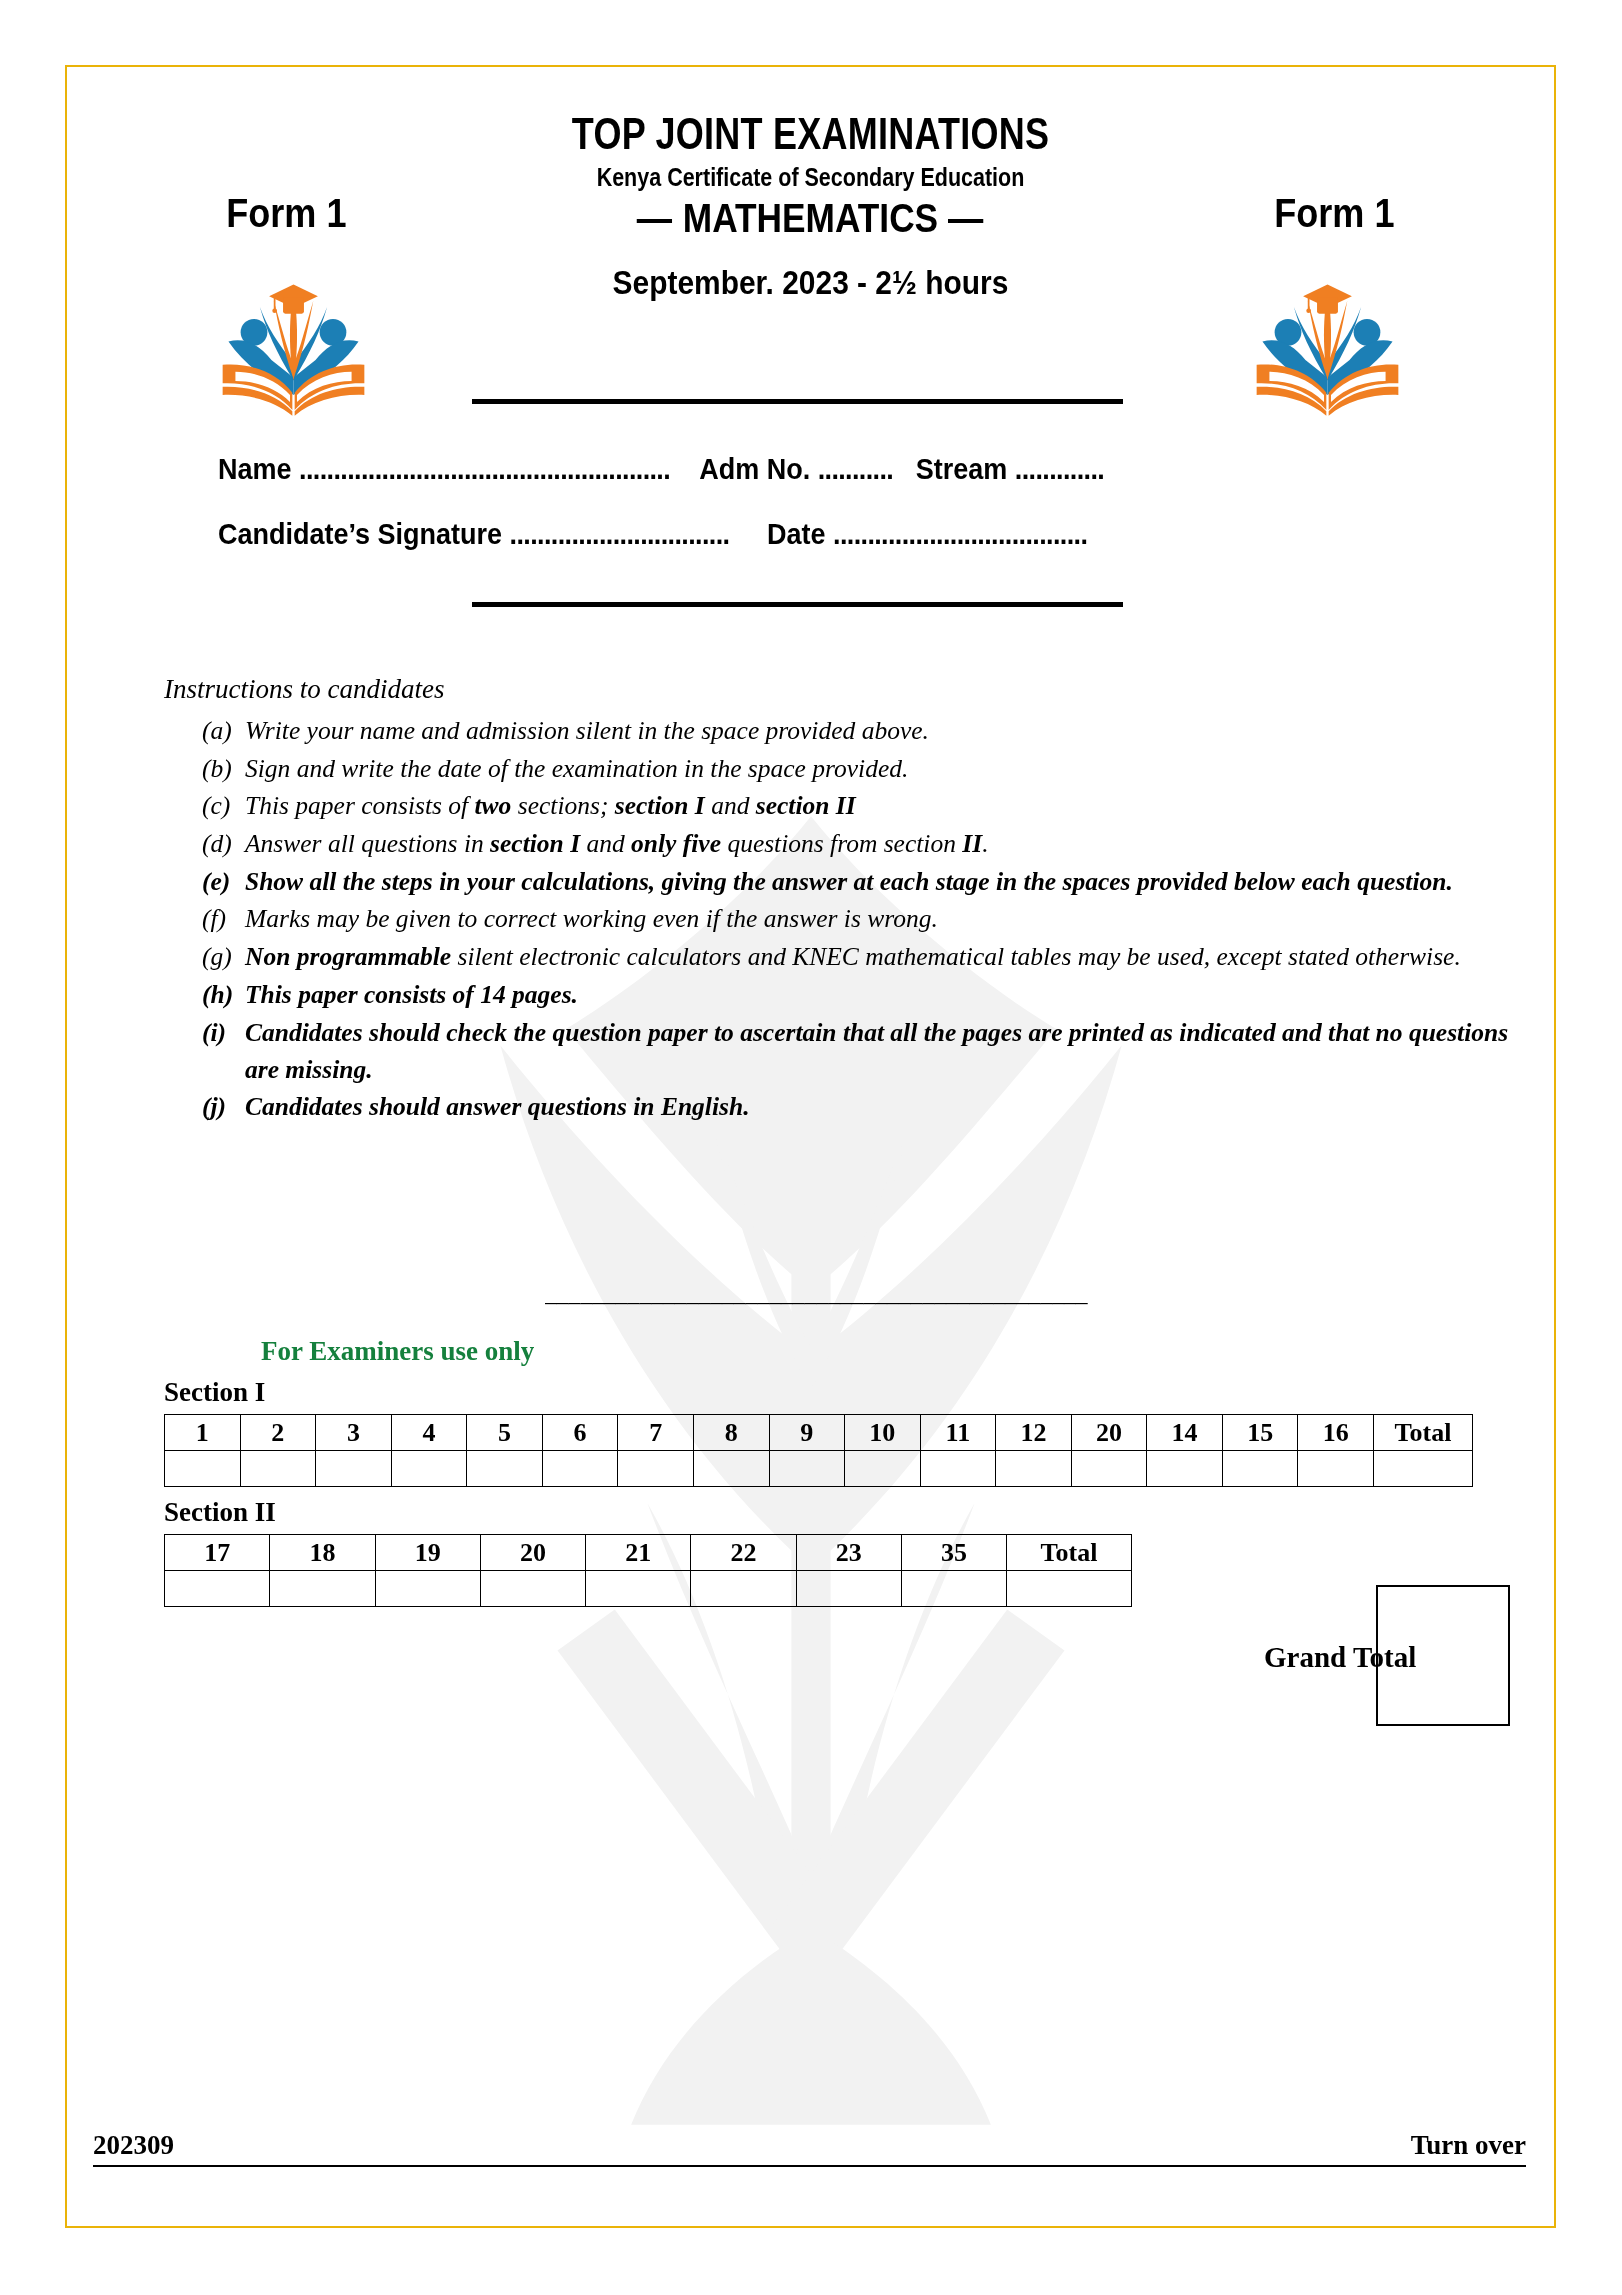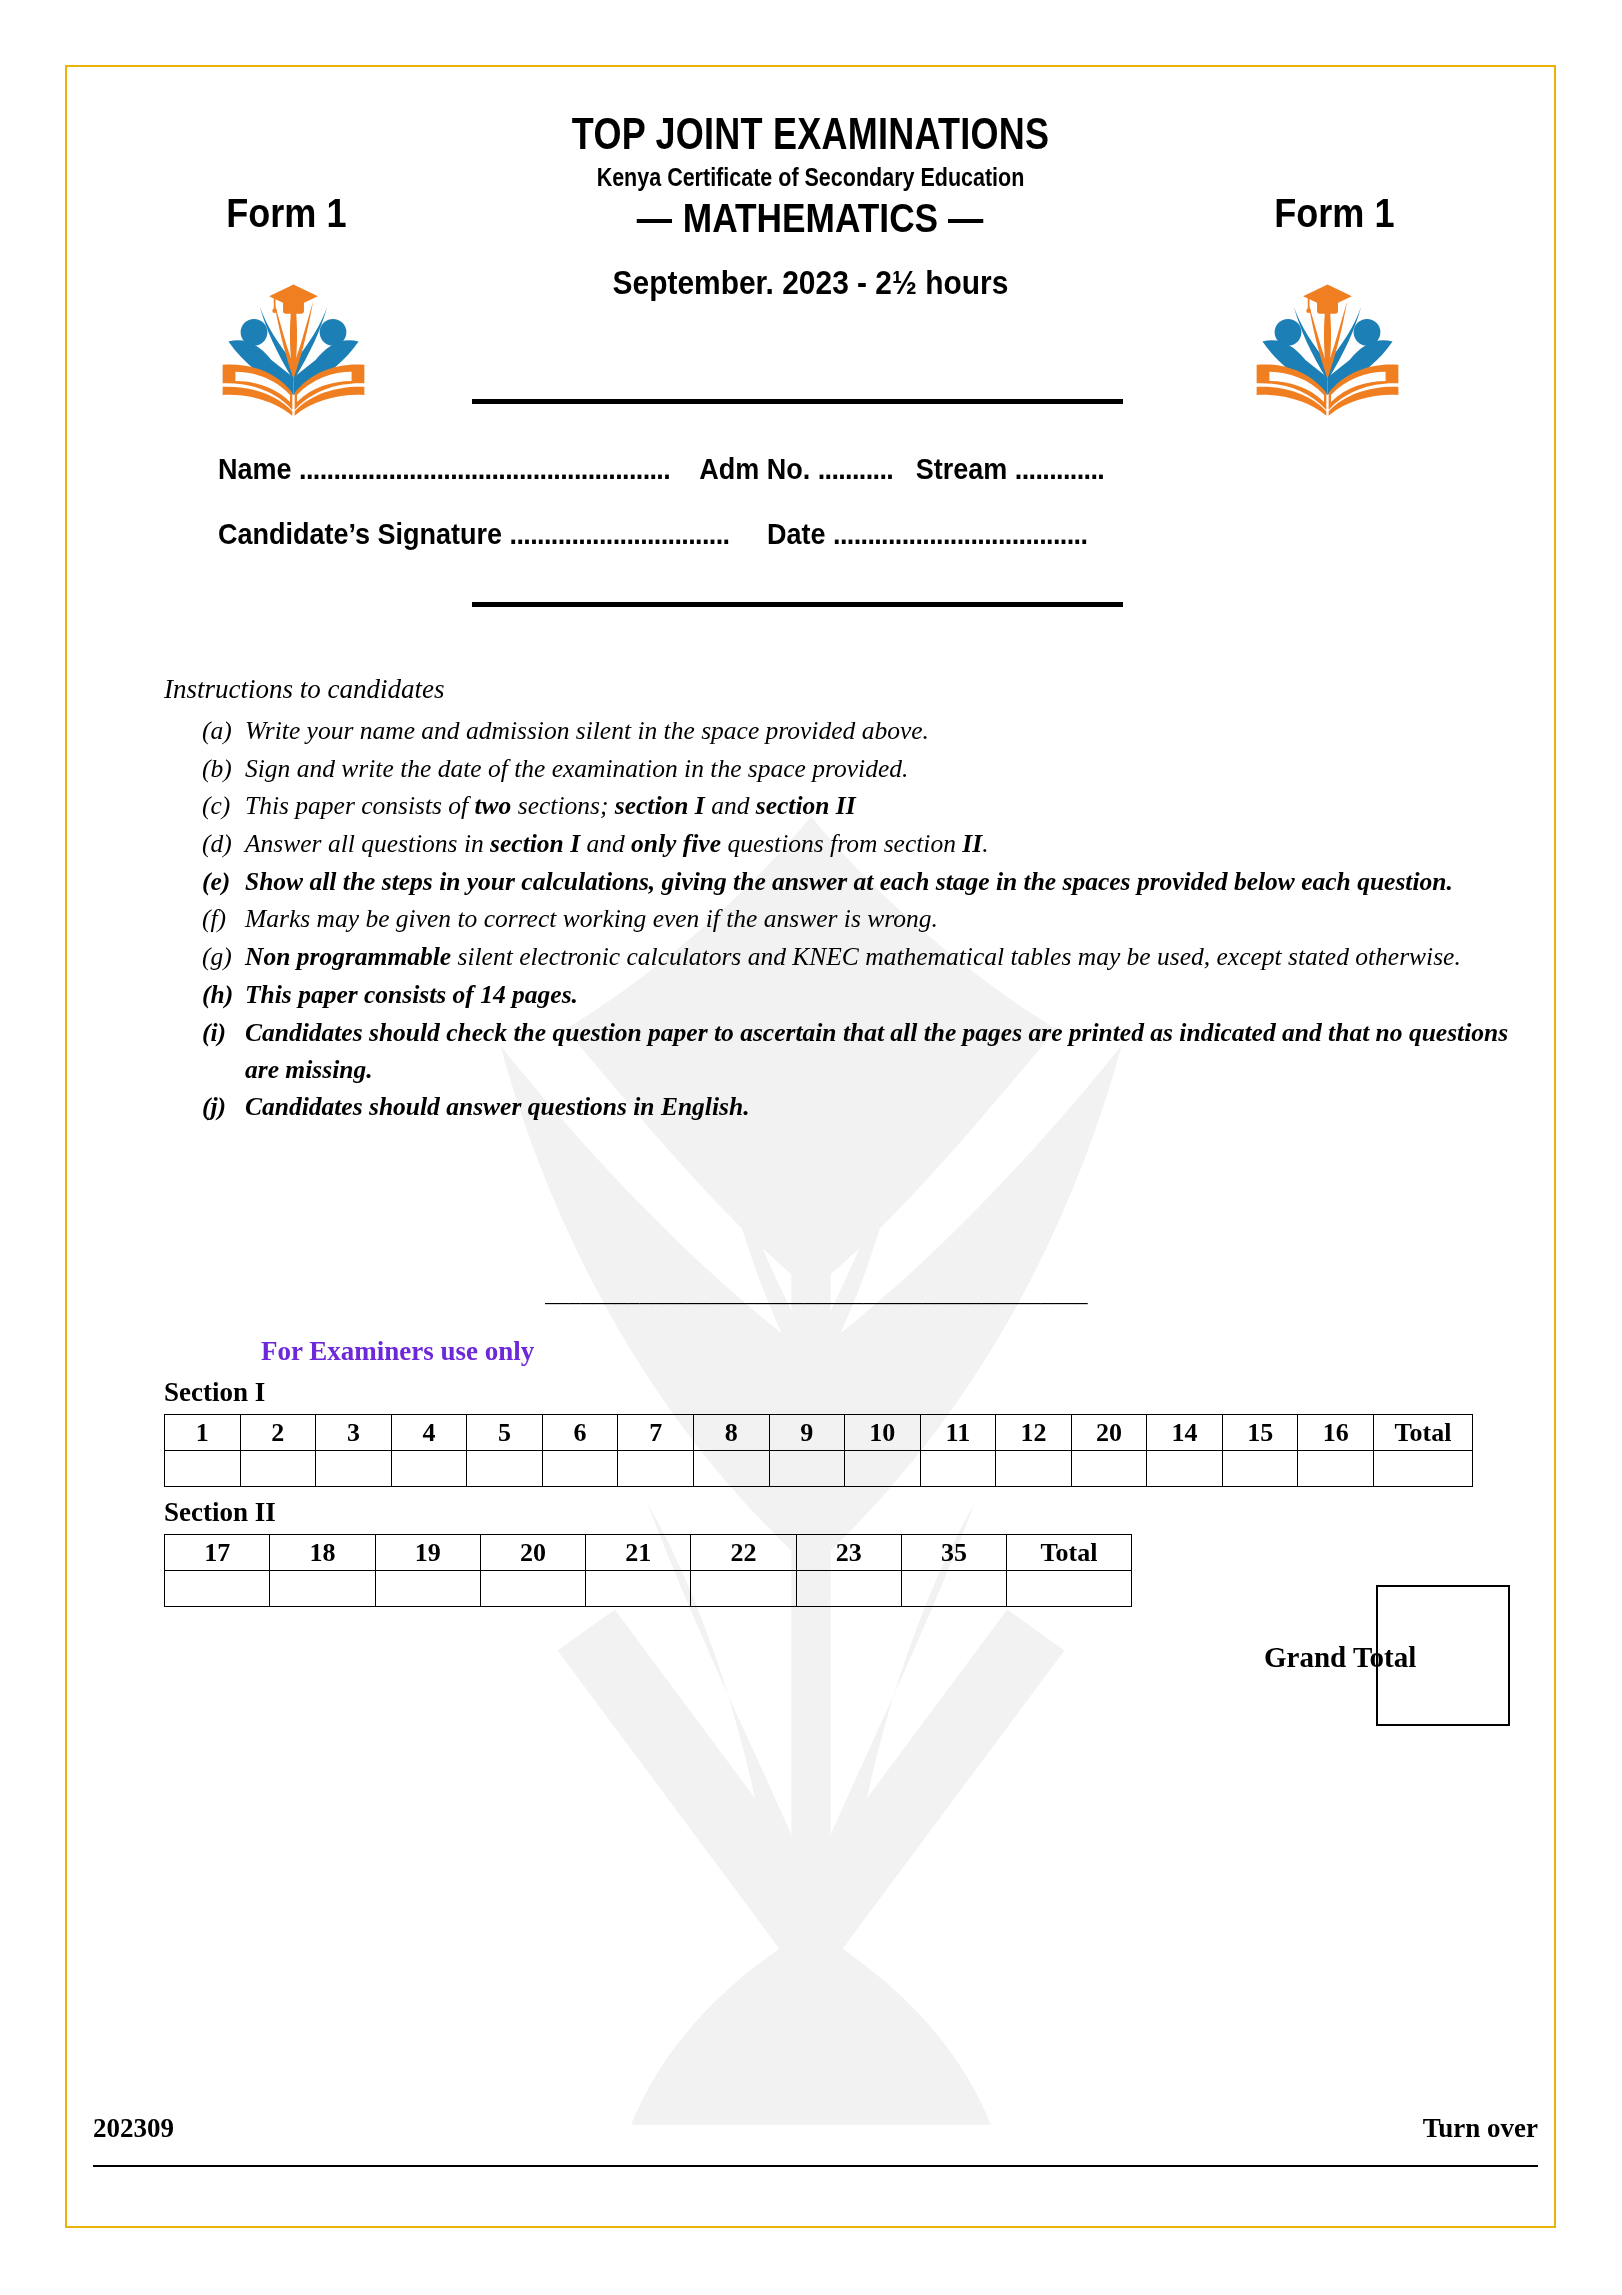--- a/index.html
+++ b/index.html
@@ -195,21 +195,21 @@
     overflow: hidden;
     white-space: nowrap;
   }
   #exam-heading {
     position: absolute;
     left: 194px;
     top: 1269px;
     font-family: "Liberation Serif", serif;
     font-weight: bold;
     font-size: 27px;
-    color: #6d28d9;
+    color: #15803d;
   }
   .section-label {
     position: absolute;
     left: 97px;
     font-family: "Liberation Serif", serif;
     font-weight: bold;
     font-size: 27px;
     color: #000;
   }
   #sec1-label { top: 1310px; }
@@ -262,27 +262,27 @@
   #footer {
     position: absolute;
     left: 0;
     right: 0;
     bottom: 59px;
     height: 39px;
   }
   #footer-inner {
     position: absolute;
     left: 26px;
-    right: 16px;
+    right: 28px;
     bottom: 0;
     display: flex;
     justify-content: space-between;
     align-items: flex-end;
     border-bottom: 2.6px solid #000;
-    padding-bottom: 21px;
+    padding-bottom: 4px;
   }
   .footer-text {
     font-family: "Liberation Serif", serif;
     font-weight: bold;
     font-size: 27px;
     color: #000;
   }
 </style>
 </head>
 <body>

